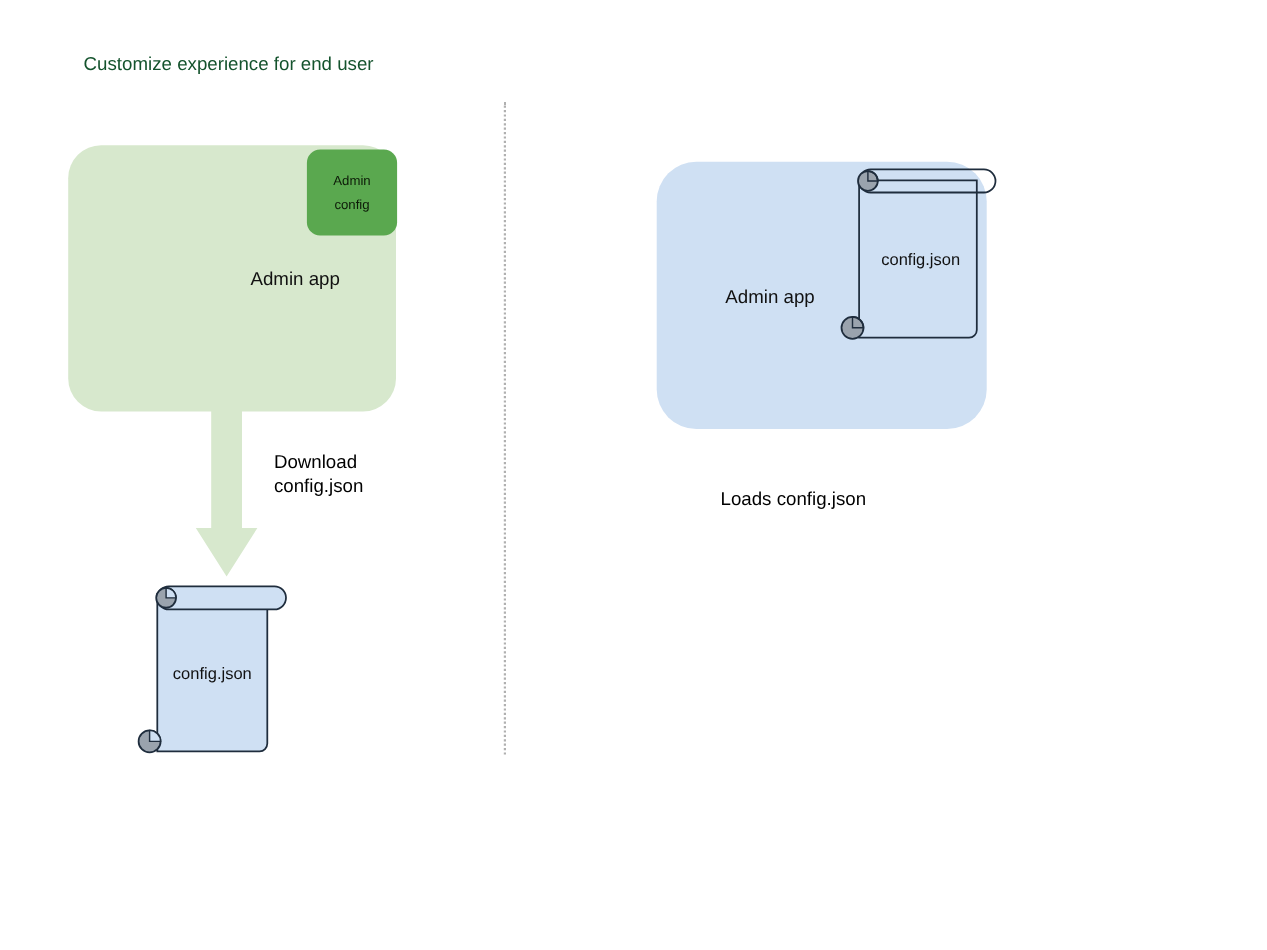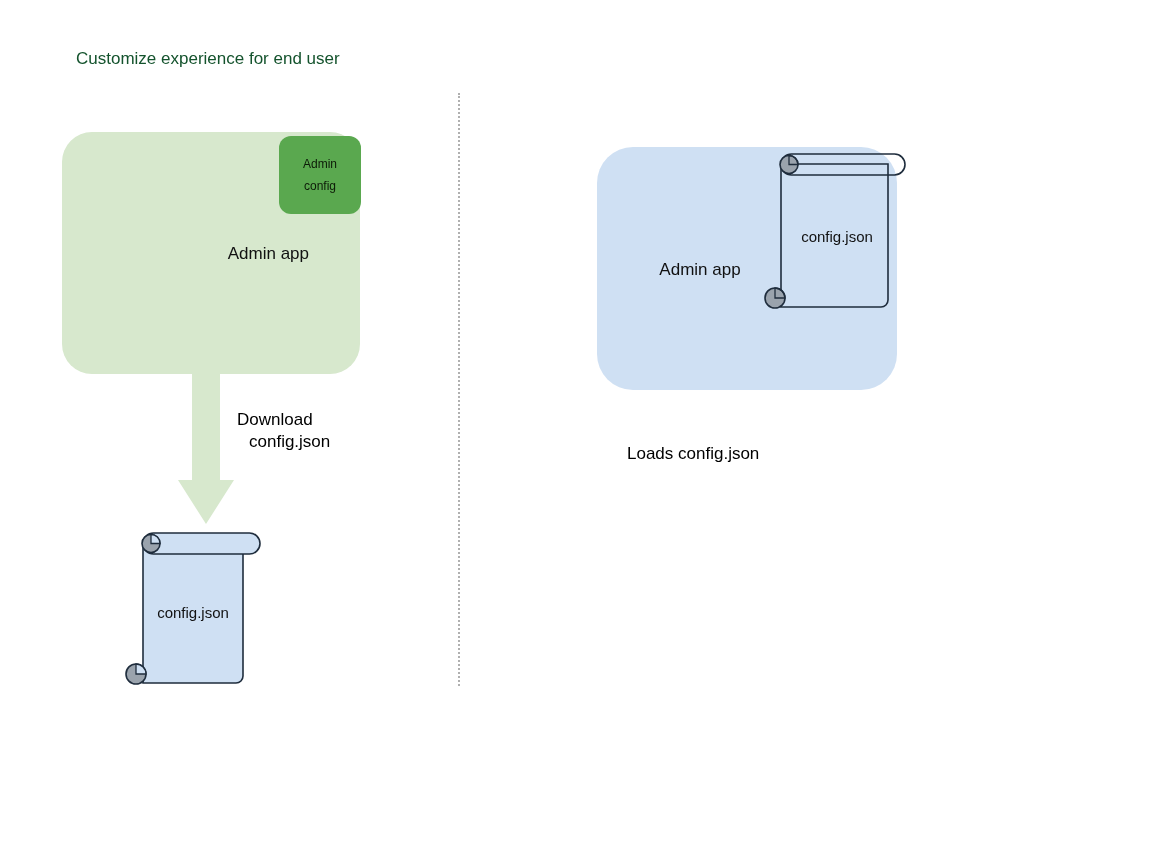--- a/index.html
+++ b/index.html
@@ -83,20 +83,21 @@
     white-space: nowrap;
     text-align: center;
   }
 
   .footnote {
     position: absolute;
     font-size: 17px;
     line-height: 20px;
     color: #000;
     white-space: nowrap;
+    margin-left: 28px;
   }
 </style>
 </head>
 <body>
 
 <div id="canvas">
 
   <div class="section-title abs" style="left:76px; top:49px;">Customize experience for end user</div>
 
   <div class="app-box green abs" style="left:62px; top:132px; width:298px; height:242px;"></div>
@@ -105,21 +106,21 @@
 
   <div class="badge abs" style="left:279px; top:136px; width:82px; height:78px; flex-direction:column;">
     <span>Admin</span>
     <span>config</span>
   </div>
 
   <svg class="block-arrow abs" style="left:176px; top:372px;" width="60" height="156" viewBox="0 0 60 156">
     <path d="M16 0 H44 V108 H58 L30 152 L2 108 H16 Z" fill="#d7e8cd"></path>
   </svg>
 
-  <div class="arrow-caption" style="left:237px; top:409px;">Download</div>
+  <div class="arrow-caption" style="left:249px; top:409px;">Download</div>
   <div class="arrow-caption" style="left:249px; top:431px;">config.json</div>
 
   <svg class="scroll-doc abs" style="left:118px; top:526px;" width="152" height="168" viewBox="0 0 152 168">
 
     <path d="M25 14 H125 V150 A7 7 0 0 1 118 157 H25 Z" fill="#cfe0f3" stroke="#1f2d3d" stroke-width="1.6"></path>
 
     <rect x="25" y="7" width="117" height="21" rx="10.5" ry="10.5" fill="#cfe0f3" stroke="#1f2d3d" stroke-width="1.6"></rect>
 
     <circle cx="33" cy="17.5" r="9" fill="#9aa3ad" stroke="#1f2d3d" stroke-width="1.6"></circle>
     <path d="M33 17.5 L42 17.5 A9 9 0 0 0 33 8.5 Z" fill="#cfe0f3" stroke="#1f2d3d" stroke-width="1.3"></path>

